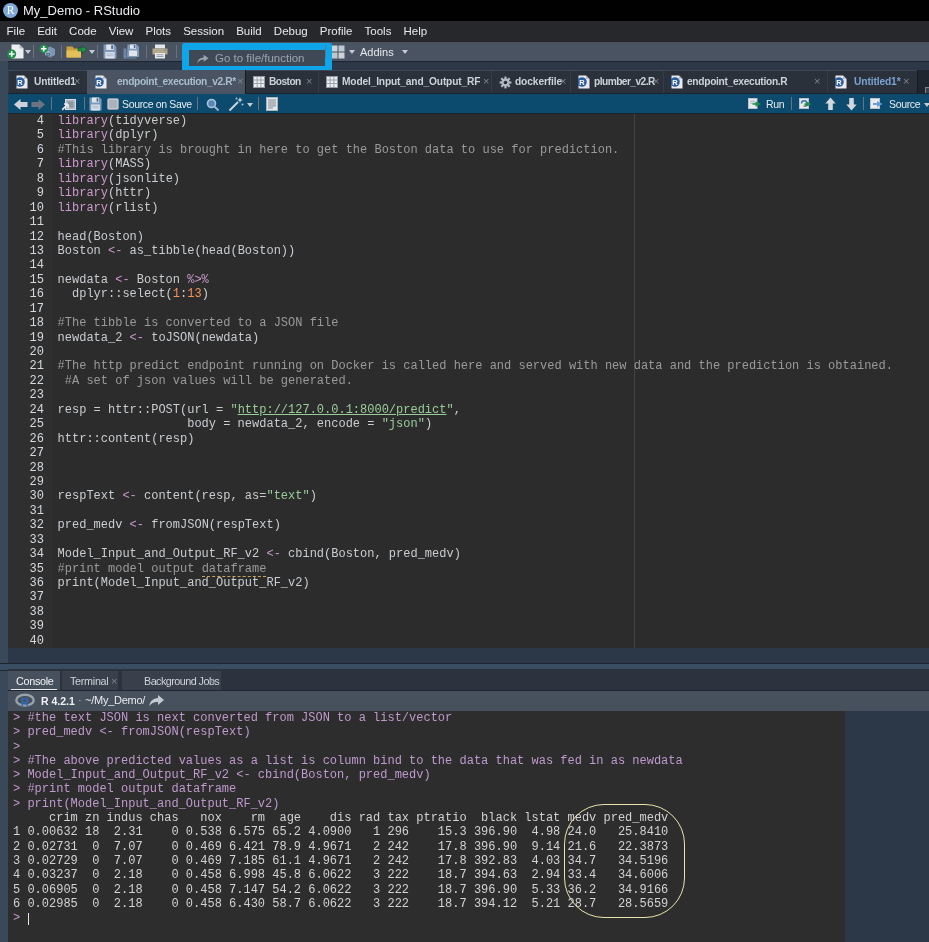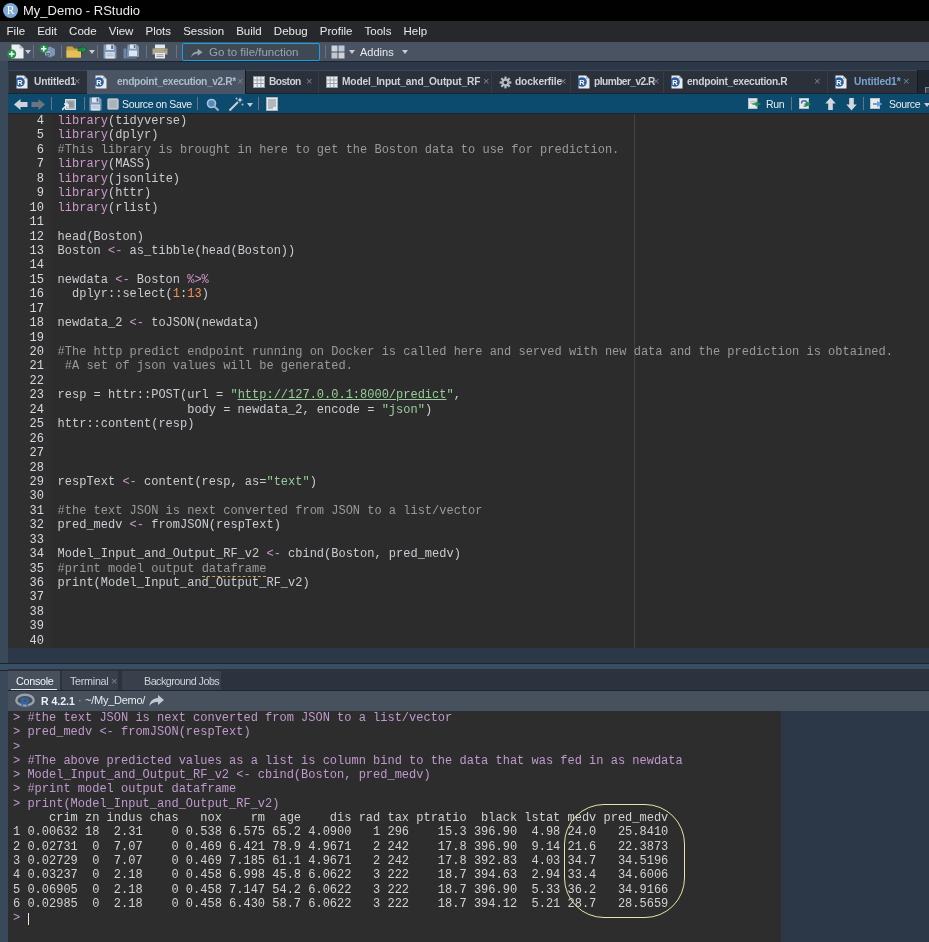--- a/index.html
+++ b/index.html
@@ -11,21 +11,21 @@
   #titlebar .rlogo{position:absolute;left:3px;top:3px;width:15px;height:15px;border-radius:50%;
       background:#7fa8d9;color:#fff;font-size:11.5px;font-family:"Liberation Serif",serif;text-align:center;line-height:15px;}
   #titlebar .ttl{position:absolute;left:23px;top:3px;font-size:13px;color:#e9eaec;}
   #menubar{left:0;top:21px;width:929px;height:21px;background:#27282c;}
   #menubar span{display:inline-block;padding:0 6.05px;font-size:11.5px;color:#e8e9ea;line-height:21px;}
   #toolbar{left:0;top:42px;width:929px;height:19px;background:#4a5361;border-bottom:1px solid #1c2430;}
   .sep{position:absolute;top:3px;width:1px;height:13px;background:#6a7380;}
   .caret{position:absolute;width:0;height:0;border-left:3.5px solid transparent;border-right:3.5px solid transparent;border-top:4px solid #c7ccd2;}
   
   #gotobox{position:absolute;left:182px;top:1px;width:136px;height:16px;background:#3f4855;
-      border:1px solid #0ea5e9;border-radius:2px;color:#9aa3ae;font-size:11.5px;line-height:16px;}
+      border:7px solid #0ea5e9;border-radius:2px;color:#9aa3ae;font-size:11.5px;line-height:16px;}
   
   #leftstrip{left:0;top:61px;width:8px;height:881px;background:#394959;}
   #tabbar{left:8px;top:70px;width:921px;height:24px;background:#1f2630;}
   .tab{position:absolute;top:0;height:23px;background:#2b313a;border-right:1px solid #151a21;box-shadow:inset 0 1px 0 #3e4854,inset 1px 0 0 #343d48;}
   .tab .lbl{position:absolute;top:6px;font-size:10.2px;font-weight:bold;letter-spacing:-0.55px;color:#ccd2d9;white-space:nowrap;}
   .x{position:absolute;top:5px;font-size:11px;color:#7d858f;}
   .tab.active{background:#4a5462;height:24px;z-index:3;box-shadow:none;}
   #edtoolbar{left:8px;top:94px;width:921px;height:19px;background:#0c4a6e;border-bottom:1px solid #1c2430;}
   .btnlbl{position:absolute;font-size:10.5px;letter-spacing:-0.35px;color:#e9ecee;top:4px;}
   .icn,.eicn{position:absolute;display:block;}
@@ -44,21 +44,21 @@
   .q{border-bottom:1px dashed #c5a45e;}
   #statusbar{left:8px;top:648px;width:921px;height:14px;background:#4c5663;font-size:11px;color:#eceef0;margin-top:36px;}
   #statusbar .gap{position:absolute;top:0;width:2px;height:14px;background:#262e39;}
   #splitter{left:0px;top:663px;width:929px;height:6px;background:#394d63;border-top:1px solid #1c2430;border-bottom:1px solid #1c2430;}
   
   #ctabbar{left:8px;top:669px;width:921px;height:24px;background:#2c333e;}
   .ctab{position:absolute;top:2px;height:19px;background:#39404b;}
   .ctab .lbl{position:absolute;top:3.5px;font-size:10.8px;letter-spacing:-0.3px;color:#ced3d9;white-space:nowrap;}
   .ctab.active{background:#47515e;}
   #rbar{left:8px;top:691px;width:921px;height:20px;background:#47515e;}
-  #console{left:8px;top:711px;width:773px;height:231px;background:#2d2d2d;}
+  #console{left:8px;top:711px;width:837px;height:231px;background:#2d2d2d;}
   #console pre{margin:0;position:absolute;left:5px;top:0;font-family:"Liberation Mono",monospace;
       font-size:12px;line-height:14.3px;color:#d2d2d2;}
   .in{color:#bf9ace;}
   #ellipse{position:absolute;left:556px;top:92.5px;width:119px;height:112px;border:1.5px solid #e9e3ac;border-radius:40px;}
   #cursor{position:absolute;left:19.5px;top:201.5px;width:1.5px;height:12px;background:#e8e8e8;}
 </style>
 </head>
 <body>
 <div id="app">
   <div id="titlebar" class="abs">
@@ -377,34 +377,34 @@
 <span class="k">library</span>(jsonlite)
 <span class="k">library</span>(httr)
 <span class="k">library</span>(rlist)
 
 head(Boston)
 Boston <span class="k">&lt;-</span> as_tibble(head(Boston))
 
 newdata <span class="k">&lt;-</span> Boston <span class="k">%&gt;%</span>
   dplyr::select(<span class="n">1</span>:<span class="n">13</span>)
 
+<span class="c">#The tibble is converted to a JSON file</span>
 newdata_2 <span class="k">&lt;-</span> toJSON(newdata)
 
 <span class="c">#The http predict endpoint running on Docker is called here and served with new data and the prediction is obtained.</span>
  <span class="c">#A set of json values will be generated.</span>
 
 resp = httr::POST(url = <span class="s">"<span class="u">http://127.0.0.1:8000/predict</span>"</span>,
                   body = newdata_2, encode = <span class="s">"json"</span>)
 httr::content(resp)
 
 
 
 respText <span class="k">&lt;-</span> content(resp, as=<span class="s">"text"</span>)
 
-<span class="c">#the text JSON is next converted from JSON to a list/vector</span>
 pred_medv <span class="k">&lt;-</span> fromJSON(respText)
 
 Model_Input_and_Output_RF_v2 <span class="k">&lt;-</span> cbind(Boston, pred_medv)
 <span class="c">#print model output <span class="q">dataframe</span></span>
 print(Model_Input_and_Output_RF_v2)
 </pre>
       </div>
   </div>
   <div id="statusbar" class="abs">
     <span style="position:absolute;left:9px;top:1px;">30:1</span>

